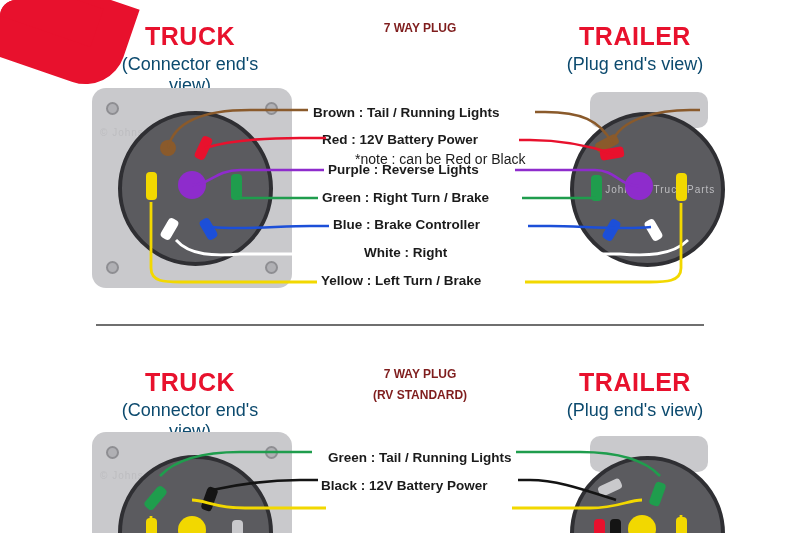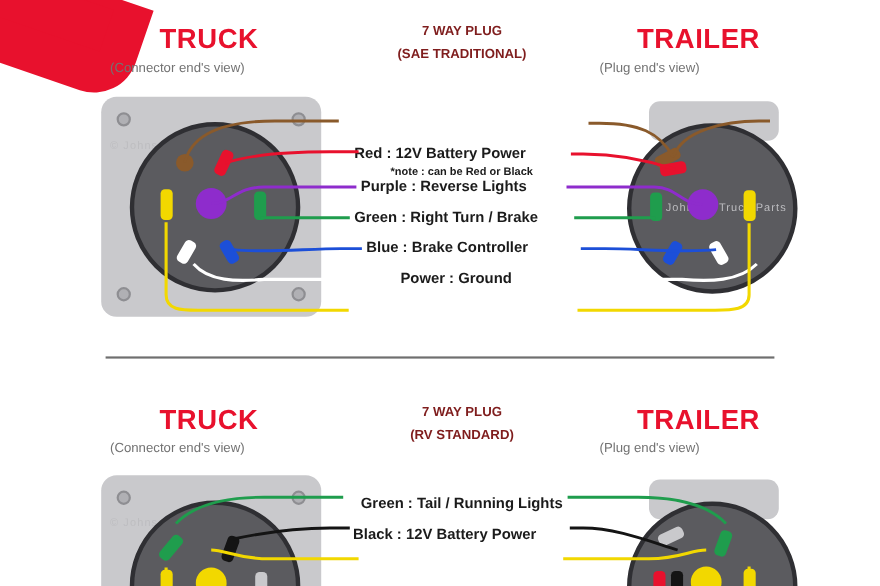--- a/index.html
+++ b/index.html
@@ -13,20 +13,21 @@
     overflow: hidden;
     font-family: "Liberation Sans", sans-serif;
     position: relative;
   }
   .stage {
     position: relative;
     width: 800px;
     height: 533px;
     background: #ffffff;
     overflow: hidden;
+    border-radius: 16px;
   }
   
   .corner-swoosh {
     position: absolute;
     left: -40px;
     top: -52px;
     width: 190px;
     height: 90px;
     background: #e8112d;
     transform: rotate(19deg);
@@ -65,22 +66,23 @@
   .hdr-truck, .hdr-trailer {
     position: absolute;
     text-align: center;
     color: #e8112d;
     font-weight: bold;
     font-size: 25px;
     letter-spacing: 0.5px;
   }
   .hdr-sub {
     position: absolute;
-    color: #737373;
-    font-size: 12px;
+    text-align: center;
+    color: #0c4a6e;
+    font-size: 18px;
   }
   .hdr-center {
     position: absolute;
     text-align: center;
     color: #7f1d1d;
     font-weight: bold;
     font-size: 12px;
     line-height: 21px;
   }
 
@@ -136,22 +138,22 @@
   
   .wire-label {
     position: absolute;
     font-size: 13.5px;
     font-weight: bold;
     color: #1b1b1b;
     white-space: nowrap;
   }
   .wire-note {
     position: absolute;
-    font-size: 10px;
-    font-weight: bold;
+    font-size: 14px;
+    font-weight: normal;
     color: #1b1b1b;
     white-space: nowrap;
   }
 
   .watermark {
     position: absolute;
     font-size: 10px;
     color: #bdbdc0;
     letter-spacing: 1px;
     white-space: nowrap;
@@ -164,21 +166,20 @@
 
   <div class="corner-swoosh"></div>
   <div class="corner-swoosh2"></div>
 
   <div class="section sec1">
 
     <div class="hdr-truck" style="left:100px; top:22px; width:180px;">TRUCK</div>
     <div class="hdr-sub" style="left:100px; top:54px; width:180px;">(Connector end's view)</div>
 
     <div class="hdr-center" style="left:300px; top:18px; width:240px;">7 WAY PLUG</div>
-    <div class="hdr-center" style="left:300px; top:39px; width:240px;">(SAE TRADITIONAL)</div>
 
     <div class="hdr-trailer" style="left:545px; top:22px; width:180px;">TRAILER</div>
     <div class="hdr-sub" style="left:545px; top:54px; width:180px;">(Plug end's view)</div>
 
     <div class="plate" style="left:92px; top:88px; width:200px; height:200px;">
       <div class="hole" style="left:14px; top:14px;"></div>
       <div class="hole" style="right:14px; top:14px;"></div>
       <div class="hole" style="left:14px; bottom:14px;"></div>
       <div class="hole" style="right:14px; bottom:14px;"></div>
     </div>
@@ -199,26 +200,28 @@
     <div class="watermark" style="left:593px; top:184px;">© Johnson Truck Parts</div>
 
     <div class="pin slot" style="left:595px; top:138px; width:24px; height:11px; background:#8a5a2b; transform:rotate(-28deg);"></div>
     <div class="pin slot" style="left:600px; top:148px; width:24px; height:11px; background:#e8112d; transform:rotate(-10deg);"></div>
     <div class="pin round" style="left:625px; top:172px; width:28px; height:28px; background:#8e2ccc;"></div>
     <div class="pin slot" style="left:591px; top:175px; width:11px; height:26px; background:#1f9d4d;"></div>
     <div class="pin slot" style="left:676px; top:173px; width:11px; height:28px; background:#f2d800;"></div>
     <div class="pin slot" style="left:606px; top:219px; width:11px; height:22px; background:#1c4fd8; transform:rotate(30deg);"></div>
     <div class="pin slot" style="left:648px; top:219px; width:11px; height:22px; background:#ffffff; transform:rotate(-30deg);"></div>
 
+    <div class="wire-label" style="left:313px; top:105px;">Brown : Tail / Running Lights</div>
     <div class="wire-label" style="left:322px; top:132px;">Red : 12V Battery Power</div>
     <div class="wire-note" style="left:355px; top:151px;">*note : can be Red or Black</div>
     <div class="wire-label" style="left:328px; top:162px;">Purple : Reverse Lights</div>
     <div class="wire-label" style="left:333px; top:217px;">Blue : Brake Controller</div>
     <div class="wire-label" style="left:322px; top:190px;">Green : Right Turn / Brake</div>
-    <div class="wire-label" style="left:364px; top:245px;">Power : Ground</div>
+    <div class="wire-label" style="left:364px; top:245px;">White : Right</div>
+    <div class="wire-label" style="left:321px; top:273px;">Yellow : Left Turn / Brake</div>
   </div>
 
   <div class="divider"></div>
 
   <div class="section sec2">
 
     <div class="hdr-truck" style="left:100px; top:38px; width:180px;">TRUCK</div>
     <div class="hdr-sub" style="left:100px; top:70px; width:180px;">(Connector end's view)</div>
 
     <div class="hdr-center" style="left:300px; top:34px; width:240px;">7 WAY PLUG</div>

